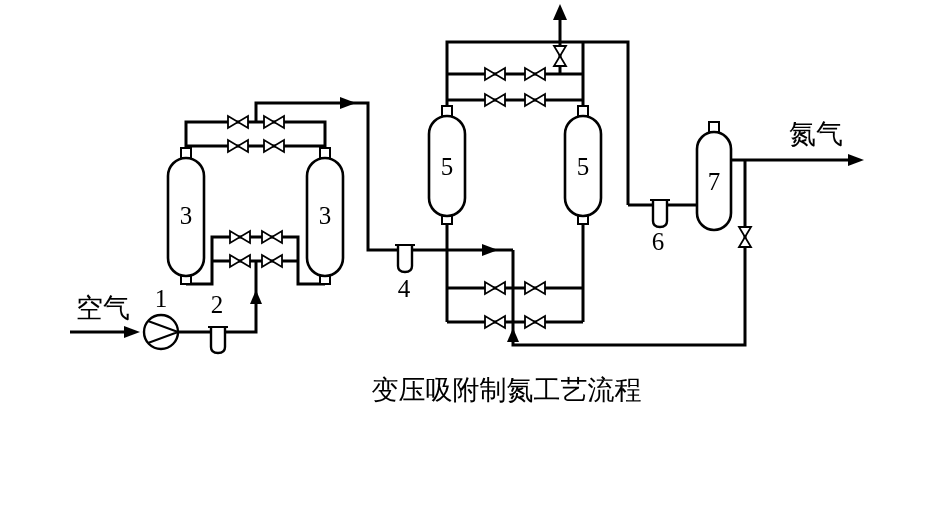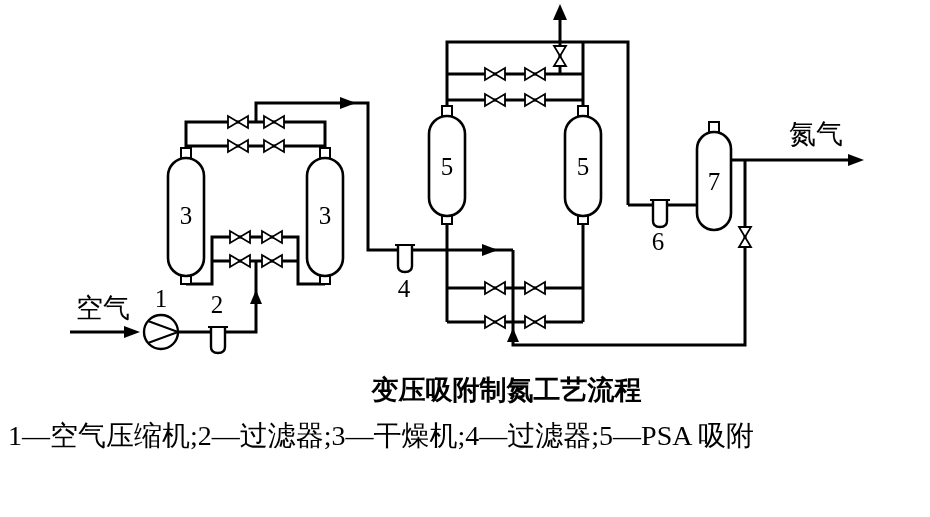--- a/index.html
+++ b/index.html
@@ -7,21 +7,21 @@
   .diagram-wrap{width:930px;height:368px;}
   svg{display:block;}
   .pipe{stroke:#000;stroke-width:3;fill:none;}
   .vessel{stroke:#000;stroke-width:2.6;fill:#fff;}
   .neck{stroke:#000;stroke-width:2;fill:#fff;}
   .sym{stroke:#000;stroke-width:2.4;fill:#fff;}
   .chord{stroke:#000;stroke-width:2;fill:none;}
   .arrow{fill:#000;stroke:none;}
   .lbl{font-family:"Liberation Serif",serif;font-size:25px;fill:#000;}
   .lbl-cjk{font-family:"Liberation Sans",sans-serif;font-size:27px;fill:#000;}
-  .title{font-family:"Liberation Sans",sans-serif;font-weight:bold;font-size:27px;text-align:center;padding-left:83px;margin-top:4px;}
+  .title{font-family:"Liberation Sans",sans-serif;font-weight:normal;font-size:27px;text-align:center;padding-left:83px;margin-top:4px;}
   .caption{font-family:"Liberation Serif",serif;font-size:28px;line-height:1.32;margin:10px 8px 0 8px;}
 </style>
 </head>
 <body>
 
 <div class="diagram-wrap">
 <svg width="930" height="368" viewBox="0 0 930 368">
   <defs>
     <path id="valve-h" d="M -10 -6 L -10 6 L 10 -6 L 10 6 Z" fill="#fff" stroke="#000" stroke-width="1.8"></path>
     <path id="valve-v" d="M -6 -10 L 6 -10 L -6 10 L 6 10 Z" fill="#fff" stroke="#000" stroke-width="1.8"></path>
@@ -144,14 +144,13 @@
     <text class="lbl" x="658" y="250" text-anchor="middle">6</text>
     <text class="lbl" x="714" y="190" text-anchor="middle">7</text>
     <text class="lbl-cjk" x="816" y="143" text-anchor="middle">氮气</text>
   </g>
 </svg>
 </div>
 
 <div class="title">变压吸附制氮工艺流程</div>
 
 <div class="caption">
-  <div>1—空气压缩机;2—过滤器;3—干燥机;4—过滤器;5—PSA 吸附</div>
 </div>
 
 </body></html>

